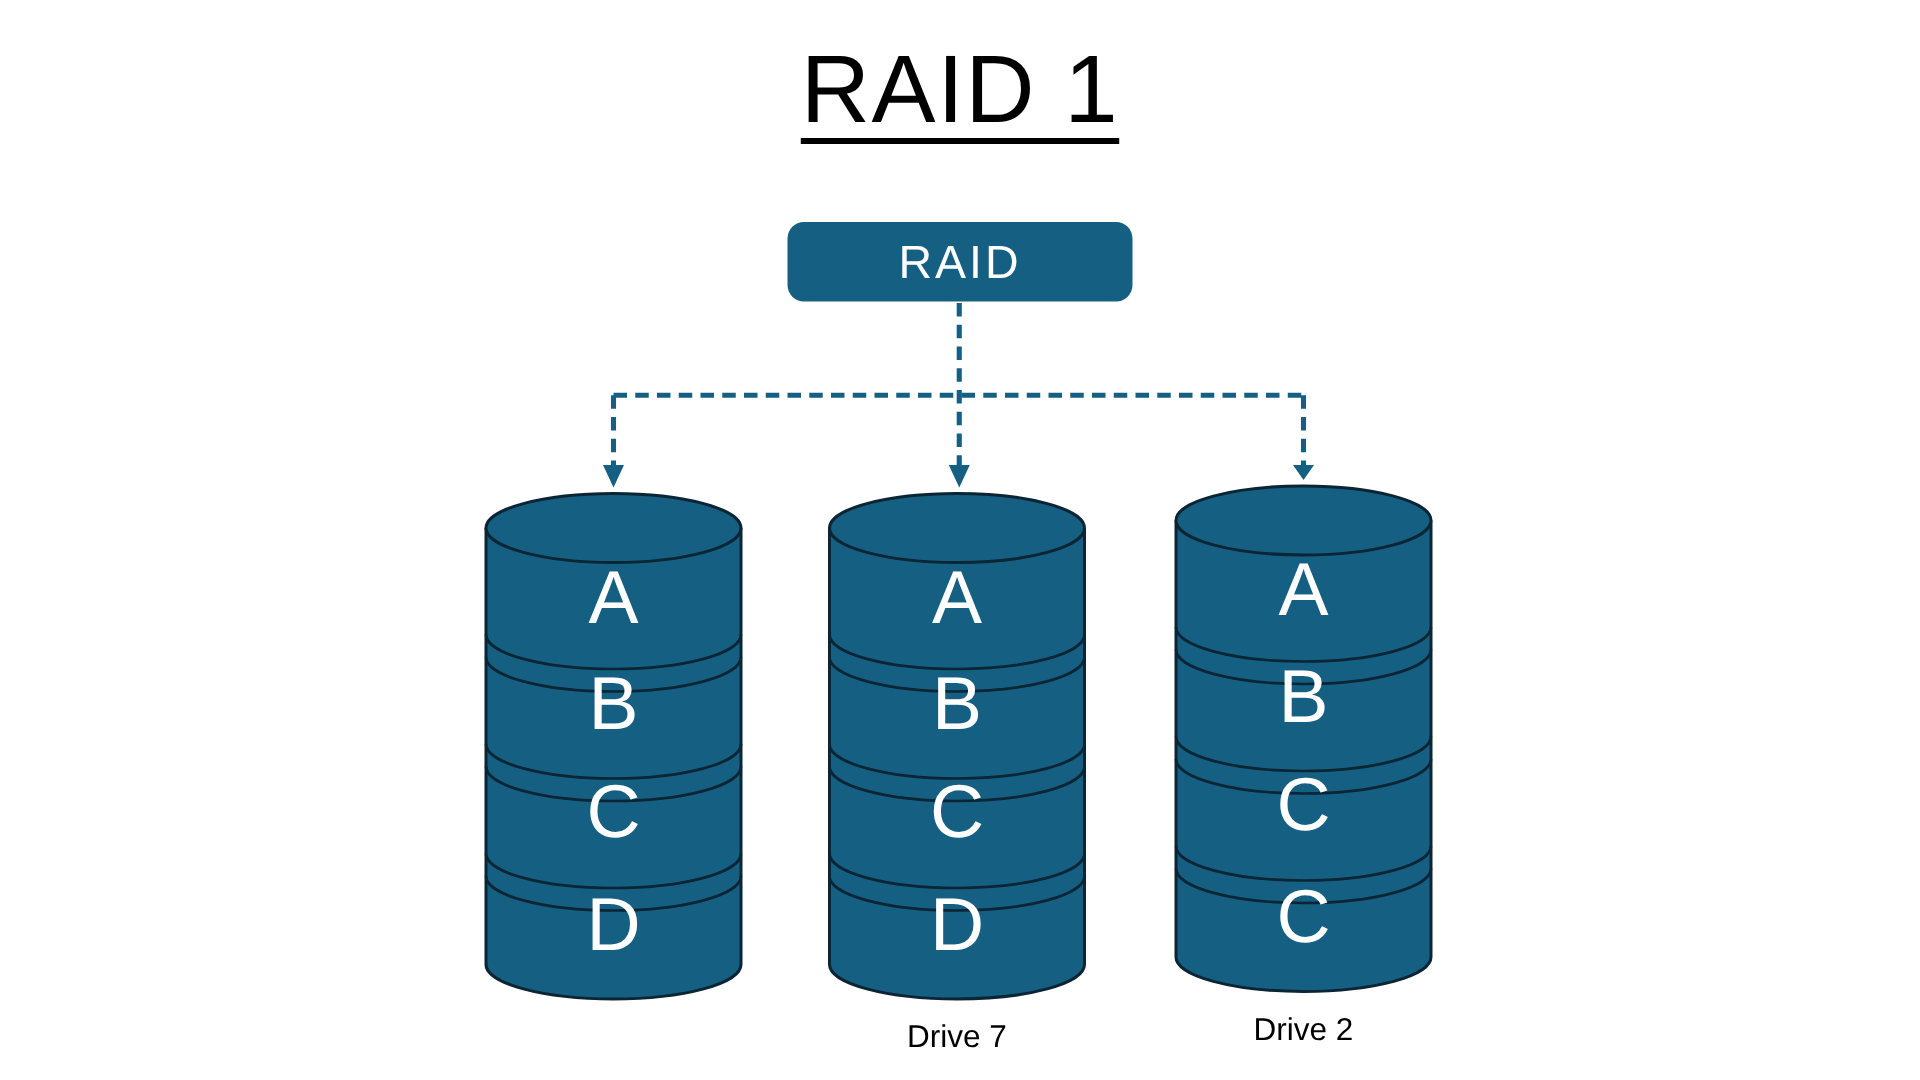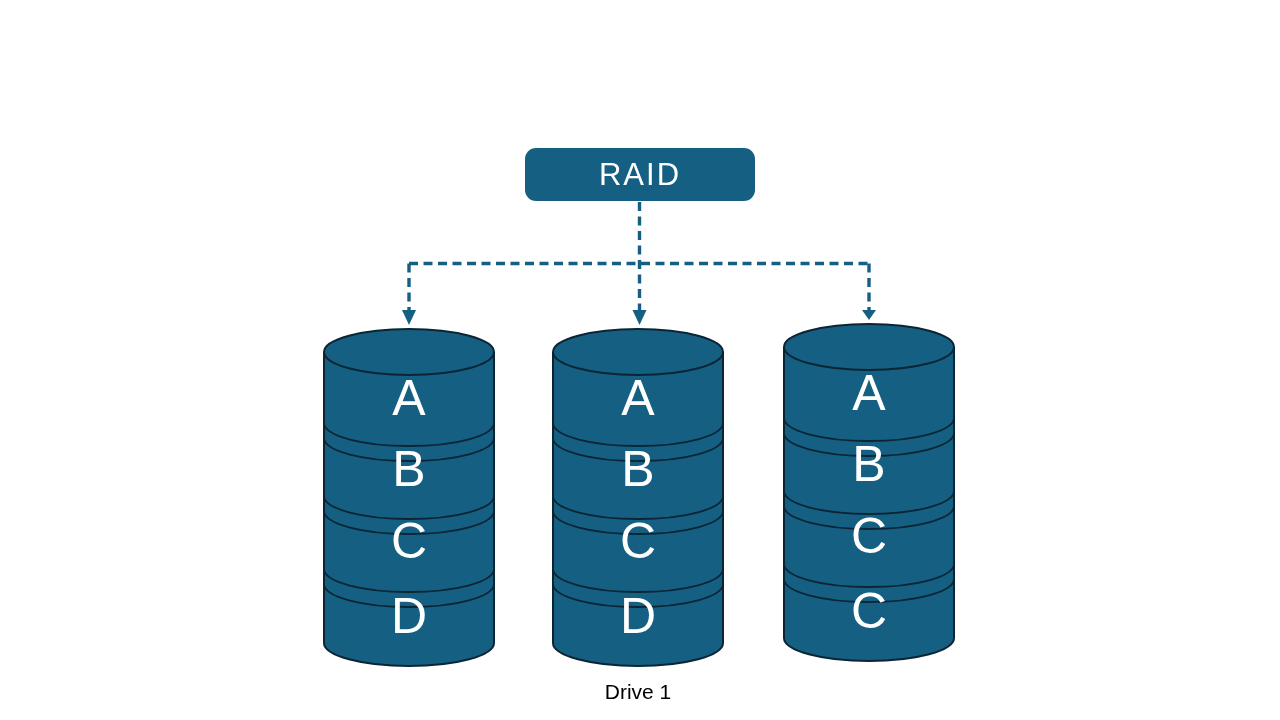--- a/index.html
+++ b/index.html
@@ -85,20 +85,21 @@
     margin-top: 10px;
     font-size: 21px;
     color: var(--text);
   }
 </style>
 </head>
 <body>
 
 <div class="canvas">
 
+  <div class="title">RAID 1</div>
 
   <div class="source-box">
     <span>RAID</span>
   </div>
 
   <div class="drive drive-0">
     <svg class="cyl" viewBox="0 0 176 344">
       <path class="shape" d="M3,26 L3,317 A85,23 0 0 0 173,317 L173,26"></path>
       <ellipse class="shape" cx="88" cy="26" rx="85" ry="23"></ellipse>
       <path class="sep" d="M3,97 A85,23 0 0 0 173,97"></path>
@@ -122,38 +123,39 @@
       <path class="sep" d="M3,112 A85,23 0 0 0 173,112"></path>
       <path class="sep" d="M3,170 A85,23 0 0 0 173,170"></path>
       <path class="sep" d="M3,185 A85,23 0 0 0 173,185"></path>
       <path class="sep" d="M3,243 A85,23 0 0 0 173,243"></path>
       <path class="sep" d="M3,258 A85,23 0 0 0 173,258"></path>
       <text class="blk" x="88" y="89">A</text>
       <text class="blk" x="88" y="160">B</text>
       <text class="blk" x="88" y="232">C</text>
       <text class="blk" x="88" y="307">D</text>
     </svg>
-    <div class="drive-label">Drive 1</div>
+    <div class="drive-label">Drive 7</div>
   </div>
 
   <div class="drive drive-2">
     <svg class="cyl" viewBox="0 0 176 344">
       <path class="shape" d="M3,26 L3,317 A85,23 0 0 0 173,317 L173,26"></path>
       <ellipse class="shape" cx="88" cy="26" rx="85" ry="23"></ellipse>
       <path class="sep" d="M3,97 A85,23 0 0 0 173,97"></path>
       <path class="sep" d="M3,112 A85,23 0 0 0 173,112"></path>
       <path class="sep" d="M3,170 A85,23 0 0 0 173,170"></path>
       <path class="sep" d="M3,185 A85,23 0 0 0 173,185"></path>
       <path class="sep" d="M3,243 A85,23 0 0 0 173,243"></path>
       <path class="sep" d="M3,258 A85,23 0 0 0 173,258"></path>
       <text class="blk" x="88" y="89">A</text>
       <text class="blk" x="88" y="160">B</text>
       <text class="blk" x="88" y="232">C</text>
       <text class="blk" x="88" y="307">C</text>
     </svg>
+    <div class="drive-label">Drive 2</div>
   </div>
 
   <svg class="connectors" viewBox="0 0 1280 720">
     <path class="dash" d="M639.5,202 V310"></path>
     <path class="dash" d="M409,263.5 H869"></path>
     <path class="dash" d="M409,263.5 V310"></path>
     <path class="dash" d="M869,263.5 V310"></path>
     <polygon class="head" points="402,310 416,310 409,325"></polygon>
     <polygon class="head" points="632.5,310 646.5,310 639.5,325"></polygon>
     <polygon class="head" points="862,310 876,310 869,320"></polygon>

